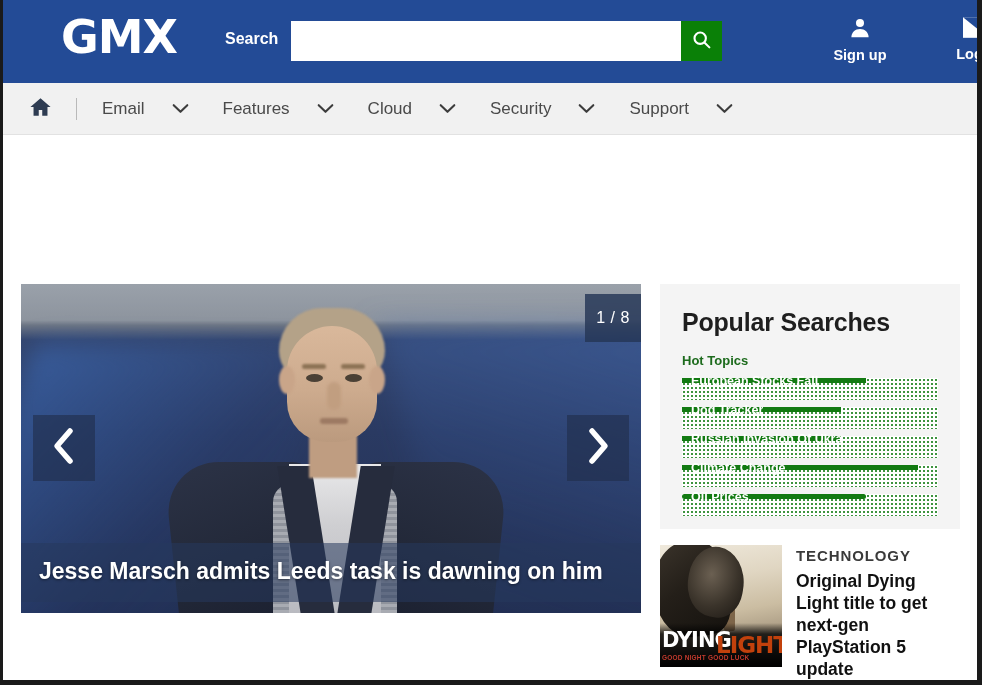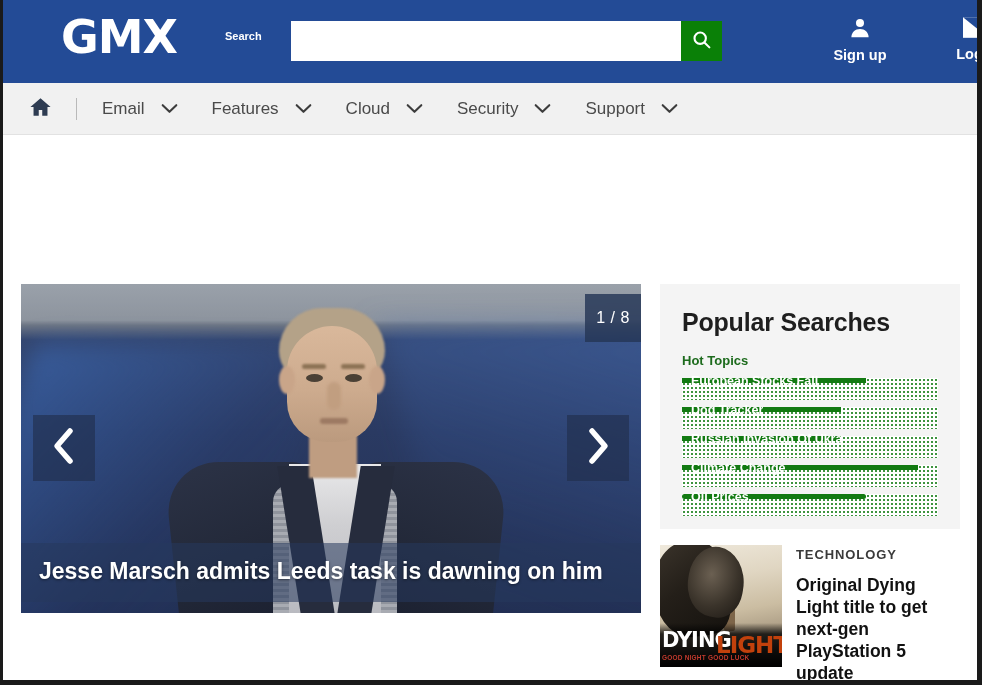--- a/index.html
+++ b/index.html
@@ -42,21 +42,21 @@
     font-family: "DejaVu Sans", sans-serif;
     line-height: 1;
     margin-left: 32px;
   }
 
   #search-label {
     position: absolute;
     left: 222px;
     top: 30px;
     color: #ffffff;
-    font-size: 11px;
+    font-size: 16px;
     font-weight: bold;
     text-align: center;
   }
 
   #search-input {
     position: absolute;
     left: 288px;
     top: 21px;
     width: 390px;
     height: 40px;
@@ -124,21 +124,21 @@
     width: 1px;
     height: 22px;
     background: #b9b9b9;
     margin-left: 24px;
     margin-right: 8px;
   }
 
   .nav-item {
     display: flex;
     align-items: center;
-    gap: 16px;
+    gap: 27px;
     padding: 0 17px;
     cursor: pointer;
     color: #4a4a4a;
     font-size: 17px;
     white-space: nowrap;
   }
 
   
   #main {
     position: relative;
@@ -434,24 +434,24 @@
     font-size: 6.5px;
     font-weight: bold;
     letter-spacing: 0.2px;
     white-space: nowrap;
   }
 
   #article-text { padding-top: 2px; }
 
   #article-category {
     color: #3a3a3a;
-    font-size: 13px;
+    font-size: 15px;
     font-weight: bold;
     letter-spacing: 0.9px;
-    margin-bottom: 12px;
+    margin-bottom: 6px;
   }
 
   #article-headline {
     color: #111111;
     font-size: 17.5px;
     font-weight: bold;
     line-height: 1.26;
   }
 </style>
 </head>

